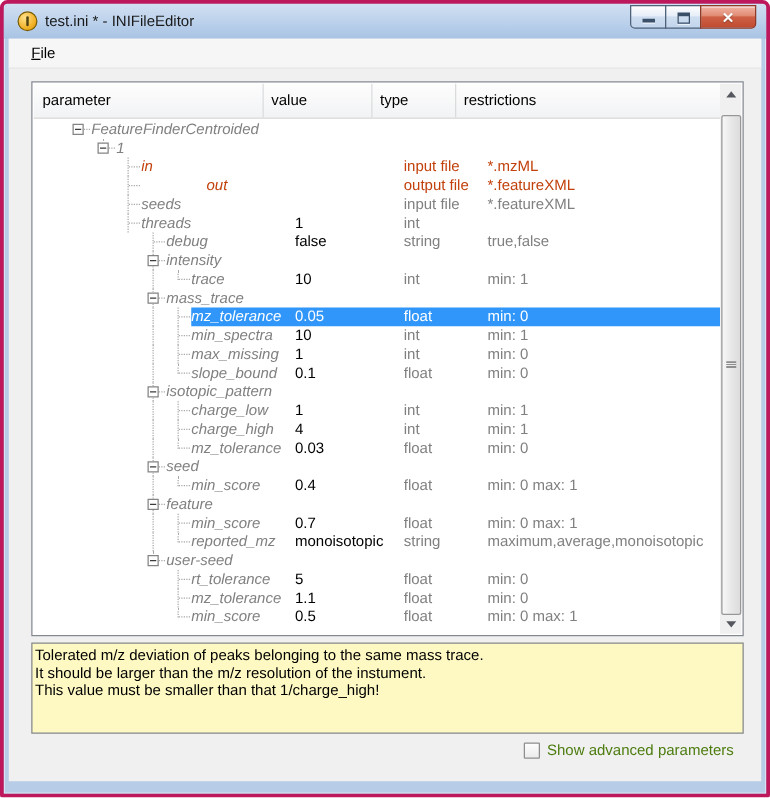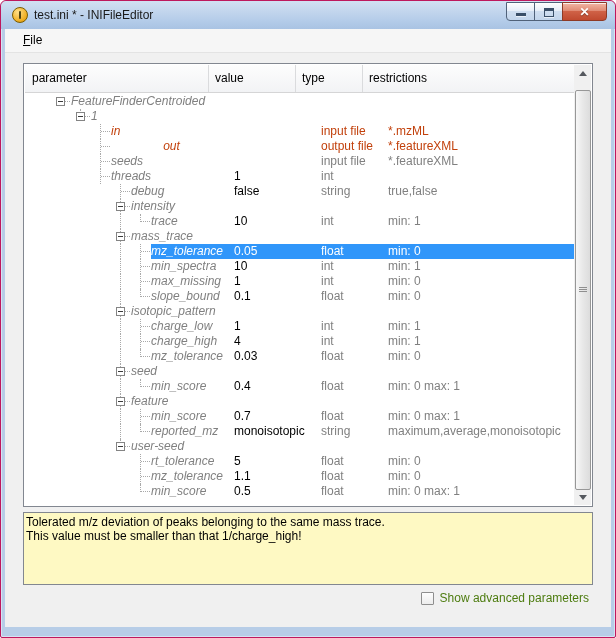--- a/index.html
+++ b/index.html
@@ -1,20 +1,20 @@
 <!DOCTYPE html>
 <html><head>
 <meta charset="utf-8">
 <style>
   * { box-sizing: border-box; margin: 0; padding: 0; }
   html,body { width:616px; height:638px; }
   body { font-family:"Liberation Sans", sans-serif; font-size:12px; background:#fff; }
 
   .window { position:relative; width:616px; height:638px;
-    background:#b7cde7; border:1px solid #be185d; border-radius:6px 6px 2px 2px;
+    background:#b7cde7; border:3px solid #be185d; border-radius:6px 6px 2px 2px;
     box-shadow: inset 0 0 0 1px rgba(255,255,255,.45); overflow:hidden; }
 
   
   .titlebar { position:absolute; left:0; top:0; right:0; height:28px;
     background:linear-gradient(#d2e0f2,#b4cce9 70%,#a9c3e3); border-radius:6px 6px 0 0; }
   .app-icon { position:absolute; left:11px; top:6px; width:16px; height:16px; border-radius:50%;
     background:radial-gradient(circle at 35% 30%, #ffe08a, #f2b32b 60%, #d89400);
     border:1px solid #7a5c00; }
   .app-icon::before { content:""; position:absolute; left:6px; top:3px; width:2px; height:8px;
     background:#4f4310; border-radius:1px; }
@@ -492,20 +492,21 @@
             <div class="sgrip"></div>
           </div>
         <div class="sbtn down">
             <div class="tri-down"></div>
           </div>
       </div>
     </div>
 
     <div class="descr">
       <div>Tolerated m/z deviation of peaks belonging to the same mass trace.</div>
+      <div>It should be larger than the m/z resolution of the instument.</div>
       <div>This value must be smaller than that 1/charge_high!</div>
     </div>
 
     <div class="adv">
       <div class="cbx"></div>
       <span>Show advanced parameters</span>
     </div>
 
   </div>
 </div>

